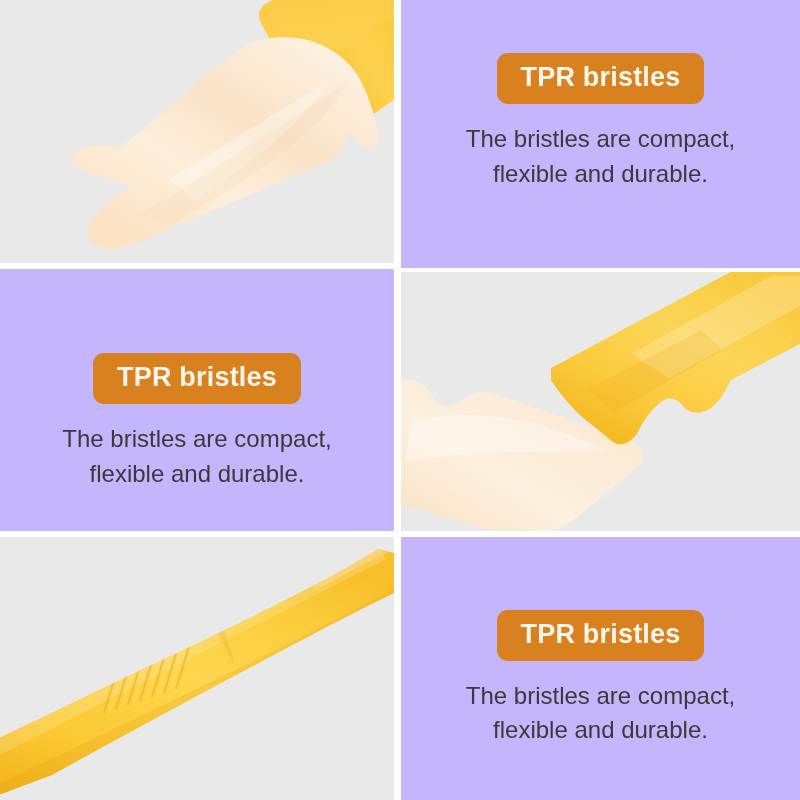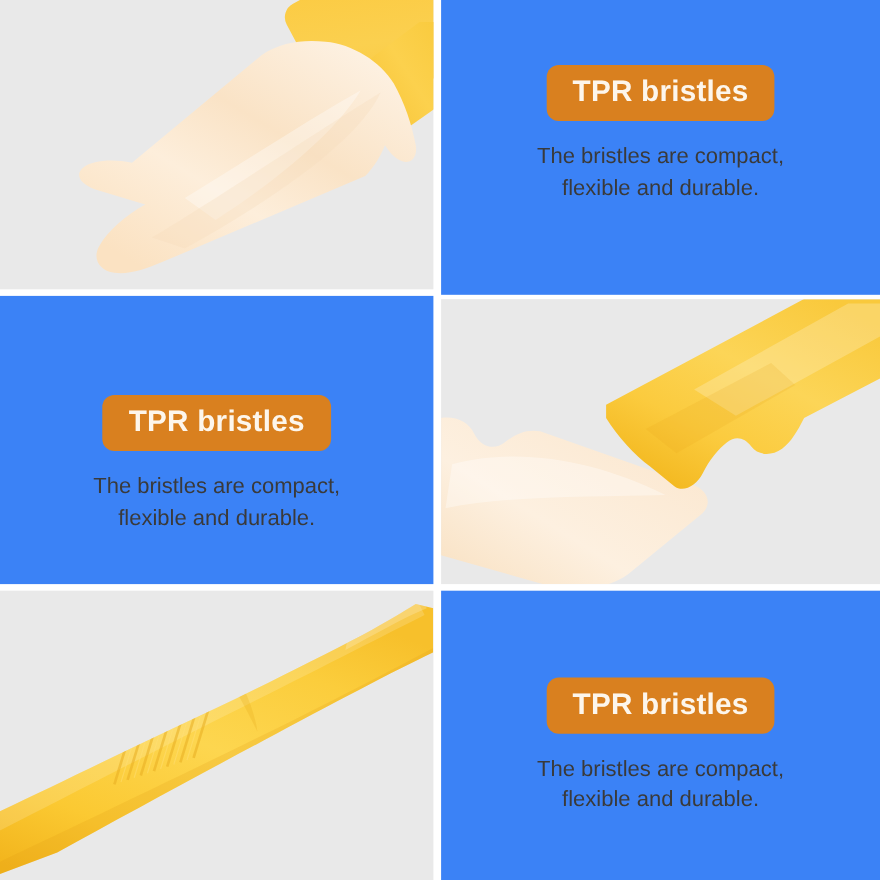--- a/index.html
+++ b/index.html
@@ -23,21 +23,21 @@
 
   
   .panel {
     position: absolute;
     overflow: hidden;
   }
   .photo-panel {
     background: #e9e9e9;
   }
   .text-panel {
-    background: #3b82f6;
+    background: #c4b5fd;
     display: flex;
     flex-direction: column;
     justify-content: center;
   }
 
   
   .p-r1c1 { left: 0px;   top: 0px;   width: 394px; height: 263px; }
   .p-r1c2 { left: 401px; top: 0px;   width: 399px; height: 268px; }
   .p-r2c1 { left: 0px;   top: 269px; width: 394px; height: 262px; }
   .p-r2c2 { left: 401px; top: 272px; width: 399px; height: 259px; }
@@ -59,21 +59,21 @@
     font-weight: bold;
     letter-spacing: 0.2px;
     line-height: 1;
     padding: 11px 24px 13px 24px;
     border-radius: 11px;
     white-space: nowrap;
   }
   .desc {
     margin-top: 18px;
     color: #3a3a3a;
-    font-size: 20px;
+    font-size: 24px;
     line-height: 1.42;
     text-align: center;
     font-weight: normal;
     max-width: 330px;
   }
   .desc .line {
     display: block;
   }
 
   

